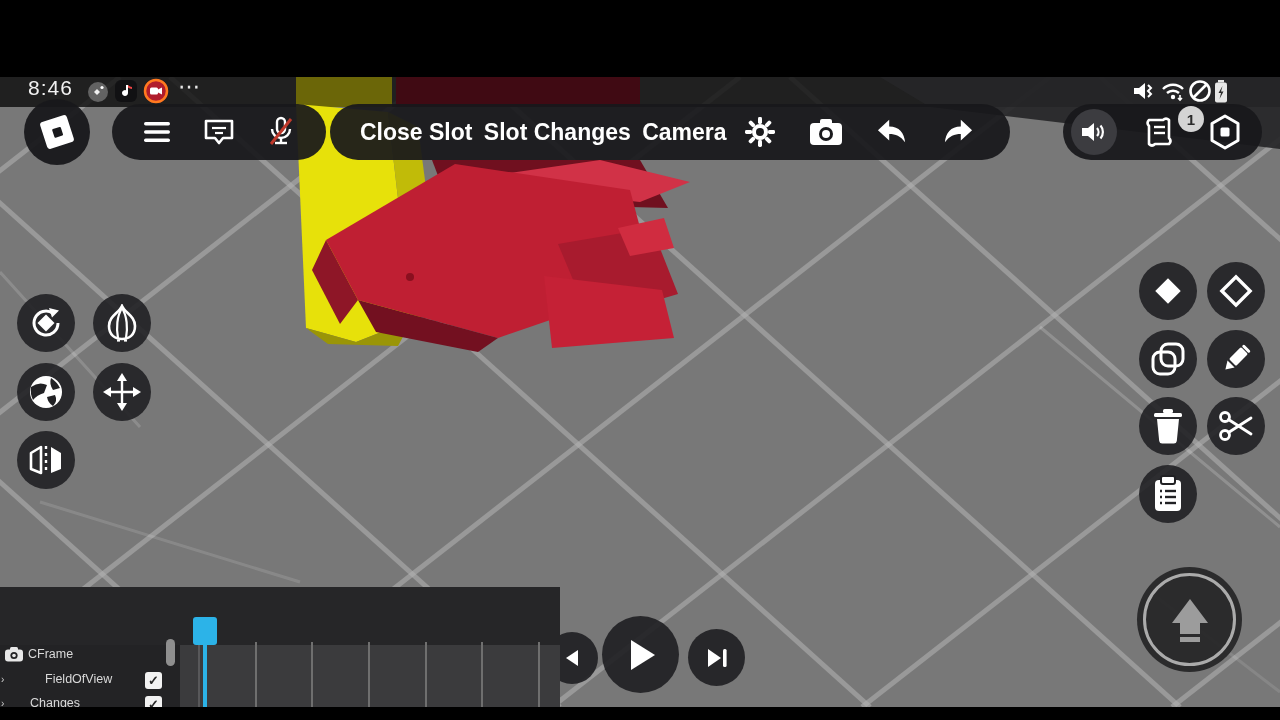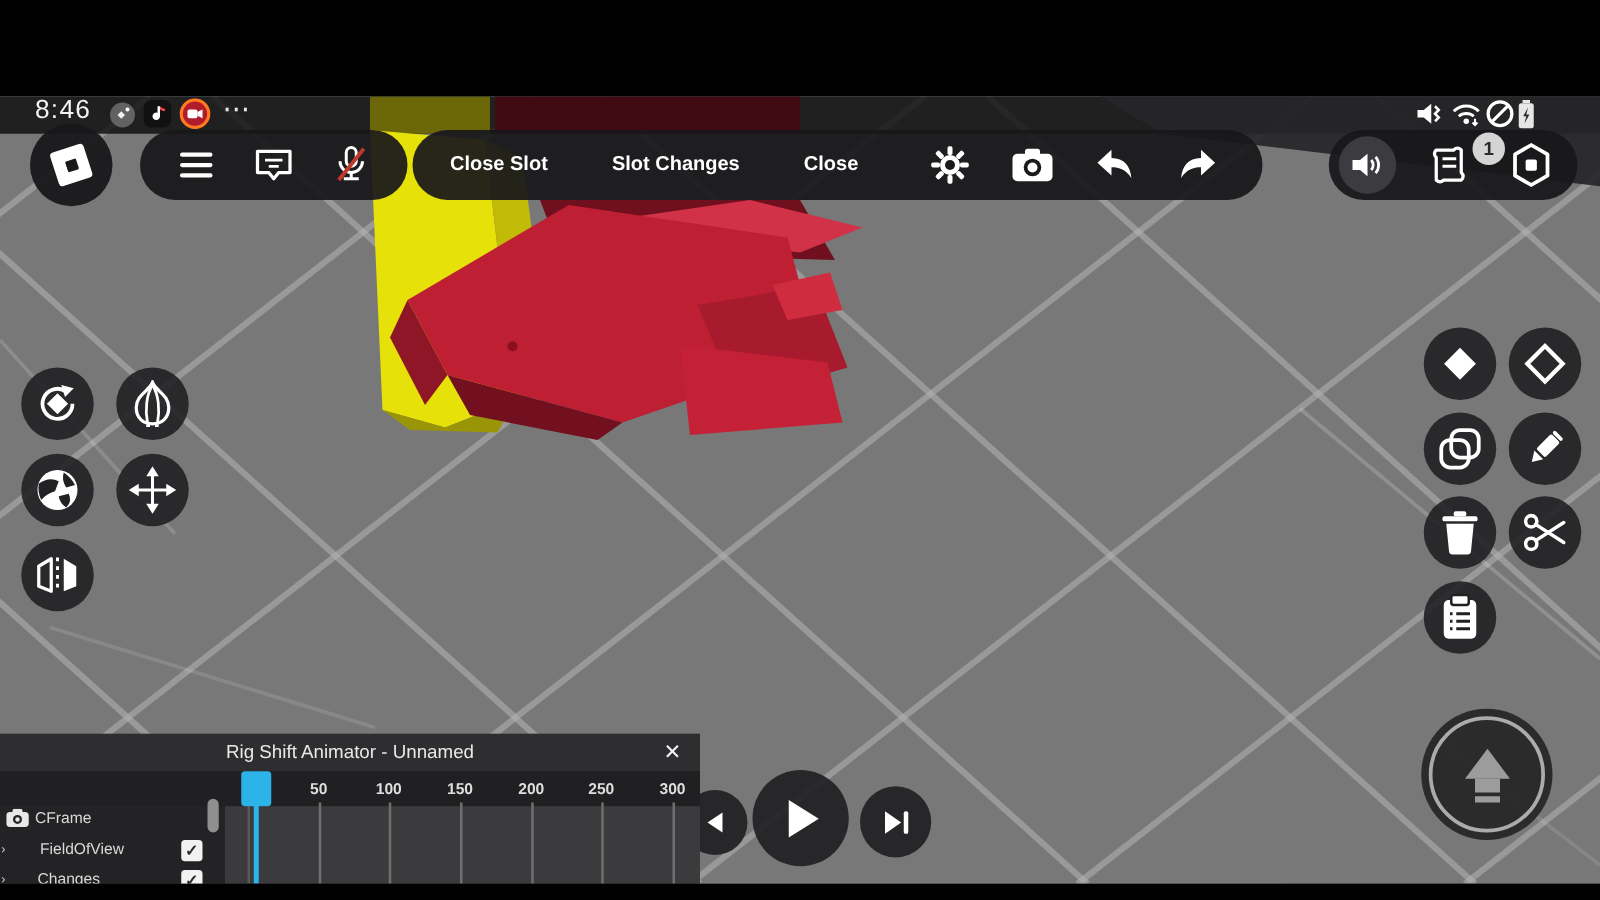--- a/index.html
+++ b/index.html
@@ -25,21 +25,21 @@
   .roblox-btn { left:24px; top:67px; width:66px; height:66px; border-radius:50%;
     background:rgba(24,24,27,0.95); z-index:21; display:flex; align-items:center; justify-content:center; }
   .rbx-sq { width:28px; height:28px; background:#fff; transform:rotate(-18deg); border-radius:3px;
     display:flex; align-items:center; justify-content:center; }
   .rbx-hole { width:9px; height:9px; background:#19191c; border-radius:1px; }
 
   .pill-left { left:112px; top:72px; width:214px; display:flex; align-items:center; justify-content:space-around; padding:0 14px; }
   .pill-center { left:330px; top:72px; width:680px; display:flex; align-items:center; padding:0 30px; gap:0; }
   .pill-right { left:1063px; top:72px; width:199px; }
 
-  .tb-label { color:#fff; font-weight:bold; font-size:16px; cursor:default; white-space:nowrap; }
+  .tb-label { color:#fff; font-weight:bold; font-size:23px; cursor:default; white-space:nowrap; }
   .tb-gap { flex:1; }
   .icon-btn { display:flex; align-items:center; justify-content:center; width:44px; height:44px; }
 
   .vol-circle { position:absolute; left:8px; top:5px; width:46px; height:46px; border-radius:50%;
     background:#3c3c40; display:flex; align-items:center; justify-content:center; }
   .scroll-btn { position:absolute; left:78px; top:10px; width:36px; height:36px; }
   .robux-btn { position:absolute; left:144px; top:10px; width:36px; height:36px; }
   .badge { position:absolute; left:1178px; top:74px; width:26px; height:26px; border-radius:50%;
     background:#d4d4d4; color:#2b2b2b; font-size:15px; font-weight:bold; z-index:25;
     display:flex; align-items:center; justify-content:center; }
@@ -225,21 +225,21 @@
         <line x1="4" y1="28" x2="24" y2="3" stroke="#c0392b" stroke-width="3"></line>
         </svg>
     </div>
   </div>
 
   <div class="pill pill-center">
     <span class="tb-label">Close Slot</span>
     <span class="tb-gap"></span>
     <span class="tb-label">Slot Changes</span>
     <span class="tb-gap"></span>
-    <span class="tb-label">Close</span>
+    <span class="tb-label">Camera</span>
     <span class="tb-gap"></span>
     <div class="icon-btn">
       <svg width="32" height="32" viewBox="0 0 32 32">
         <g fill="#fff">
             <circle cx="16" cy="16" r="8"></circle>
           <g>
             <rect x="14" y="1" width="4" height="7" rx="1.4"></rect>
               <rect x="14" y="24" width="4" height="7" rx="1.4"></rect>
             <rect x="1" y="14" width="7" height="4" rx="1.4"></rect>
               <rect x="24" y="14" width="7" height="4" rx="1.4"></rect>
@@ -393,32 +393,20 @@
           <line x1="14" y1="16" x2="25" y2="16"></line>
         <line x1="9" y1="22" x2="11" y2="22"></line>
           <line x1="14" y1="22" x2="25" y2="22"></line>
         <line x1="9" y1="28" x2="11" y2="28"></line>
           <line x1="14" y1="28" x2="25" y2="28"></line>
         </g>
       </svg>
   </div>
 
   <div id="panel" class="abs">
-    <div class="panel-title-bar">
-      <div class="panel-title">Rig Shift Animator - Unnamed</div>
-      <div class="panel-close">✕</div>
-    </div>
-    <div class="ruler">
-      <span class="tick-label" style="left:255px">50</span>
-      <span class="tick-label" style="left:311px">100</span>
-      <span class="tick-label" style="left:368px">150</span>
-      <span class="tick-label" style="left:425px">200</span>
-      <span class="tick-label" style="left:481px">250</span>
-      <span class="tick-label" style="left:538px">300</span>
-    </div>
     <div class="track-left"></div>
     <div class="timeline"></div>
     <div class="vline" style="left:255px"></div>
     <div class="vline" style="left:311px"></div>
     <div class="vline" style="left:368px"></div>
     <div class="vline" style="left:425px"></div>
     <div class="vline" style="left:481px"></div>
     <div class="vline" style="left:538px"></div>
     <div class="zero-line"></div>
     <div class="playhead" style="background: rgb(44, 179, 232);"></div>
@@ -427,21 +415,21 @@
 
     <svg class="abs" style="left:5px; top:60px;" width="20" height="15">
       <rect x="0" y="2.5" width="18" height="12" rx="3" fill="#e8e8e8"></rect>
       <rect x="5" y="0" width="8" height="4" rx="1.5" fill="#e8e8e8"></rect>
       <circle cx="9" cy="8.5" r="3.6" fill="#232325"></circle>
         <circle cx="9" cy="8.5" r="1.8" fill="#e8e8e8"></circle>
       </svg>
     <span class="trk-label" style="left:28px; top:60px;">CFrame</span>
 
     <span class="chev" style="left:1px; top:87px;">›</span>
-    <span class="trk-label" style="left:32px; top:85px;">FieldOfView</span>
+    <span class="trk-label" style="left:45px; top:85px;">FieldOfView</span>
     <span class="chk" style="left:145px; top:85px;">✓</span>
 
     <span class="chev" style="left:1px; top:111px;">›</span>
     <span class="trk-label" style="left:30px; top:109px;">Changes</span>
     <span class="chk" style="left:145px; top:109px;">✓</span>
   </div>
 
   <div id="pb-prev" class="pb">
     <svg width="22" height="22">
         <polygon points="17,3 5,11 17,19" fill="#fff"></polygon>

